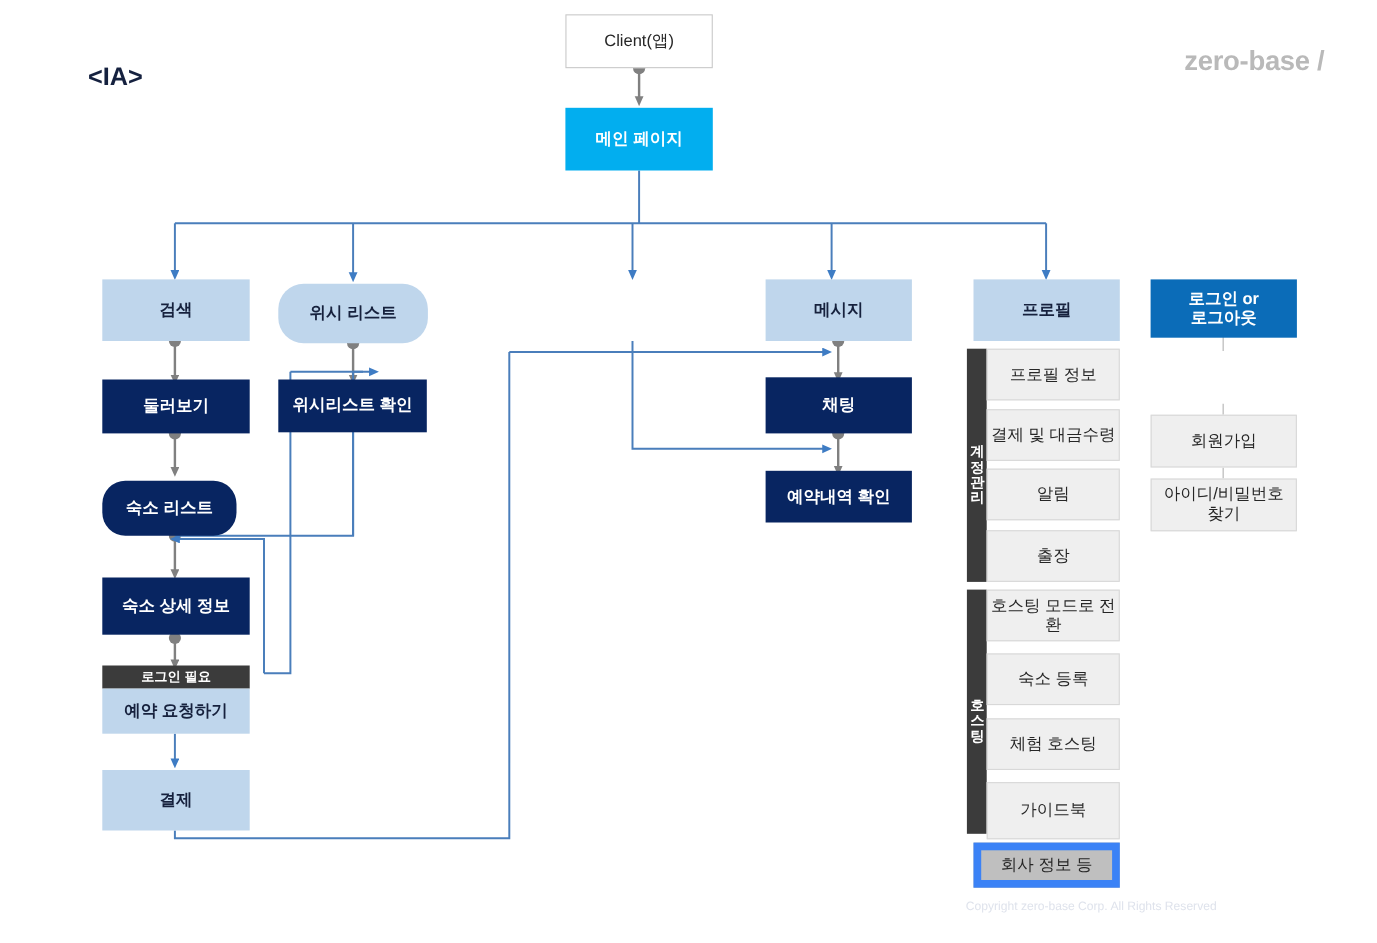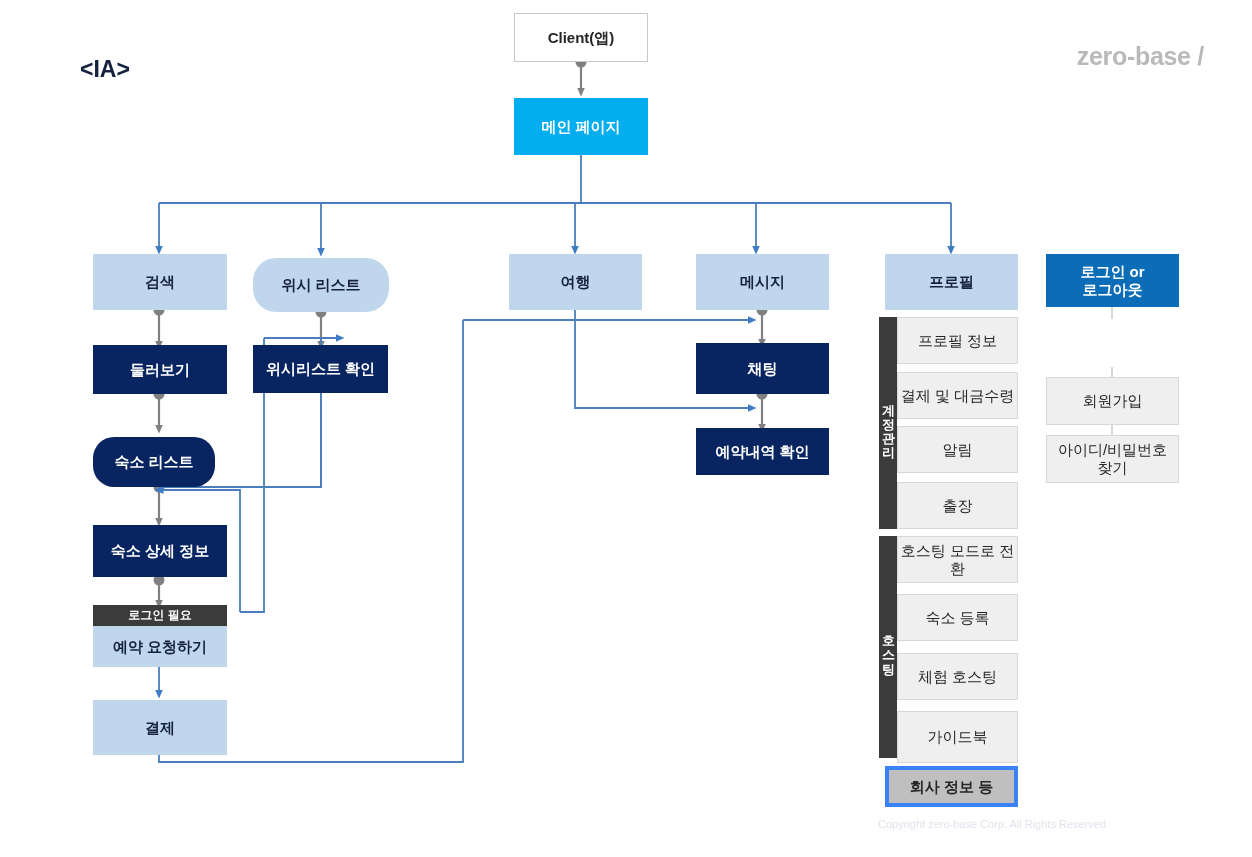--- a/index.html
+++ b/index.html
@@ -32,21 +32,21 @@
     justify-content: center;
     text-align: center;
     line-height: 1.18;
     z-index: 3;
   }
   .n-client {
     background: #ffffff;
     border: 1px solid #c9c9c9;
     color: #262626;
     font-size: 15px;
-    font-weight: 700;
+    font-weight: 400;
   }
   .n-cyan {
     background: #02AEEF;
     color: #ffffff;
     font-size: 15px;
     font-weight: bold;
   }
   .n-lightblue {
     background: #BFD6EC;
     color: #16213d;
@@ -67,24 +67,24 @@
   }
   .n-gray {
     background: #EFEFEF;
     border: 1px solid #d8d8d8;
     color: #262626;
     font-size: 15px;
     font-weight: 400;
   }
   .n-graydark {
     background: #BFBFBF;
-    border: 4px solid #3b82f6;
+    border: 7px solid #3b82f6;
     color: #262626;
     font-size: 15px;
-    font-weight: 700;
+    font-weight: 400;
     text-align: right;
   }
   .n-darkbar {
     background: #3B3B3B;
     color: #ffffff;
     font-size: 12px;
     font-weight: bold;
   }
   .sidelabel {
     position: absolute;
@@ -197,21 +197,20 @@
   <div id="copyright">Copyright zero-base Corp. All Rights Reserved</div>
 
   <div class="node n-client" style="left:514px; top:13px; width:134px; height:49px;">Client(앱)</div>
 
   <div class="node n-cyan" style="left:514px; top:98px; width:134px; height:57px;">메인 페이지</div>
 
   <div class="node n-lightblue" style="left:93px; top:254px; width:134px; height:56px;">검색</div>
 
   <div class="node n-lightblue" style="left:253px; top:258px; width:136px; height:54px;border-radius:23px;">위시 리스트</div>
 
-  <div class="node n-lightblue" style="left:509px; top:254px; width:133px; height:56px;">여행</div>
 
   <div class="node n-lightblue" style="left:696px; top:254px; width:133px; height:56px;">메시지</div>
 
   <div class="node n-lightblue" style="left:885px; top:254px; width:133px; height:56px;">프로필</div>
 
   <div class="node n-blue" style="left:1046px; top:254px; width:133px; height:53px; white-space:pre-line;">로그인 or
 로그아웃</div>
 
   <div class="node n-navy" style="left:93px; top:345px; width:134px; height:49px;">둘러보기</div>
 

